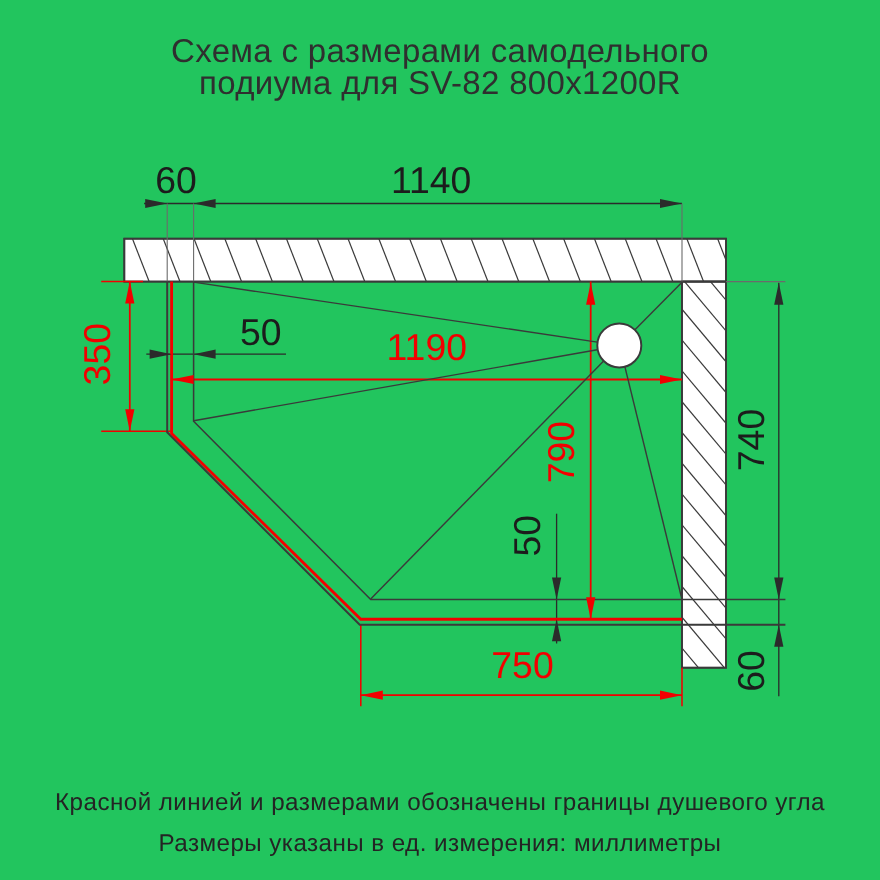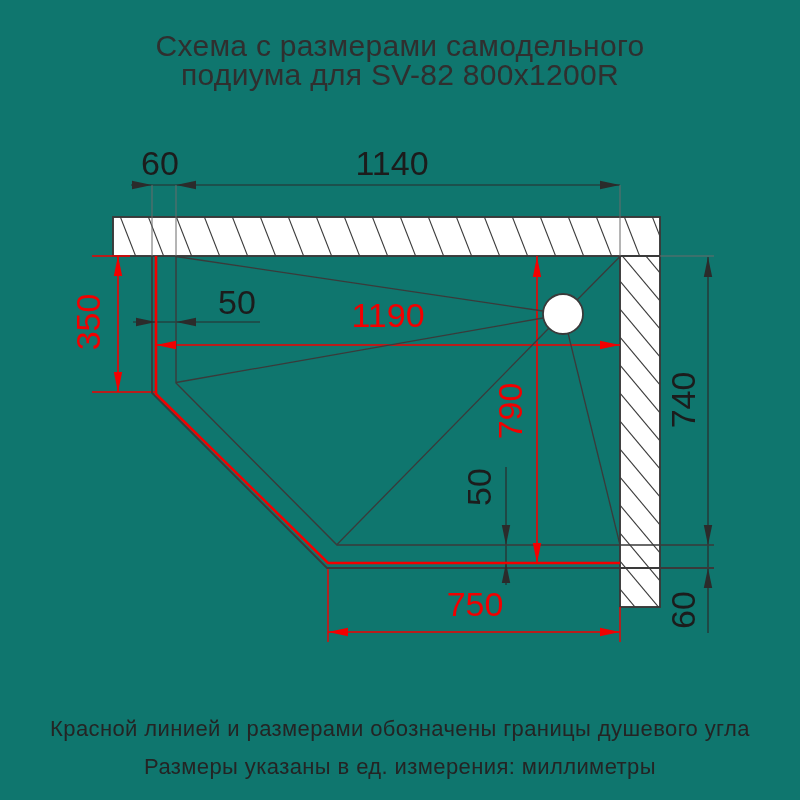--- a/index.html
+++ b/index.html
@@ -1,17 +1,17 @@
 <!DOCTYPE html>
 <html style="--red: #f20000; --line: #3a3a3a; --ink: #1c1c1c;"><head>
 <meta charset="utf-8">
 <style>
   :root { --red:#f20000; --line:#3a3a3a; --ink:#1c1c1c; --ext:#6b6b6b; --dim:#2b2b2b; }
   html,body { margin:0; padding:0; background:#fff; }
-  #stage { width:800px; height:800px; position:relative; background:#0f766e; overflow:hidden; }
+  #stage { width:800px; height:800px; position:relative; background:#22c55e; overflow:hidden; }
   svg { display:block; }
   text { font-family:"Liberation Sans", sans-serif; text-anchor:middle; }
   .t-title { font-size:30px; fill:#2f2f2f; font-weight:500; letter-spacing:0.3px; }
   .t-foot  { font-size:22px; fill:#242424; letter-spacing:0.4px; }
   .t-dim   { font-size:34px; fill:var(--ink); }
   .t-dim.red { fill:var(--red); }
   .edge-outer { stroke:var(--line); stroke-width:1.8; fill:none; }
   .edge-inner { stroke:var(--line); stroke-width:1.4; fill:none; }
   .red-bound  { stroke:var(--red); stroke-width:2.6; fill:none; }
   .slope      { stroke:var(--line); stroke-width:1.3; }

